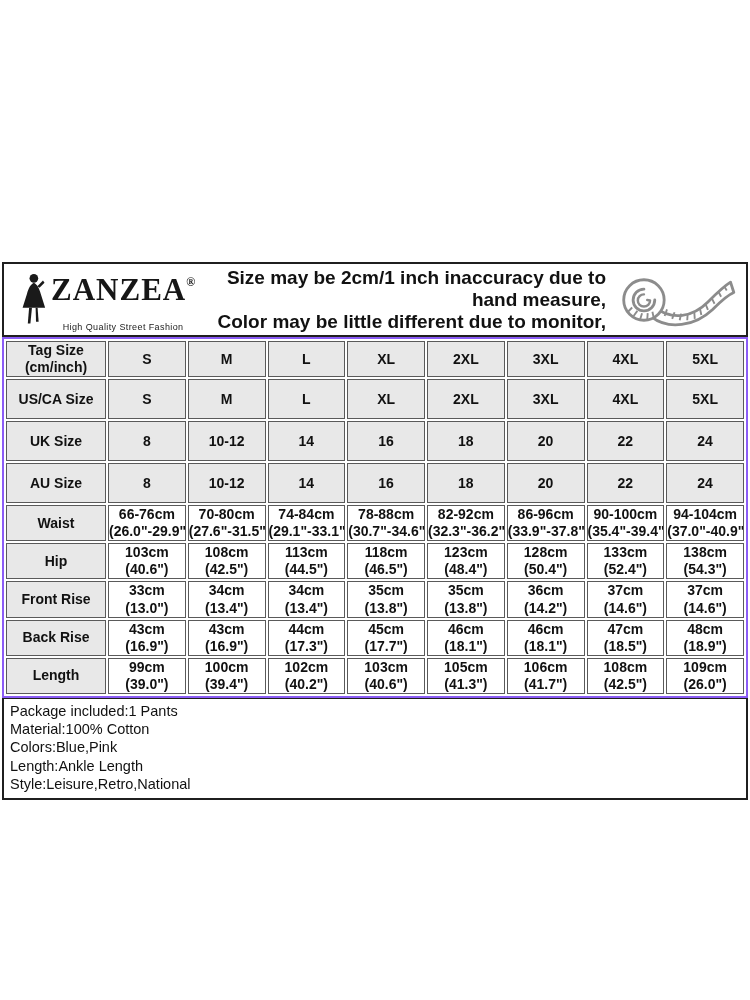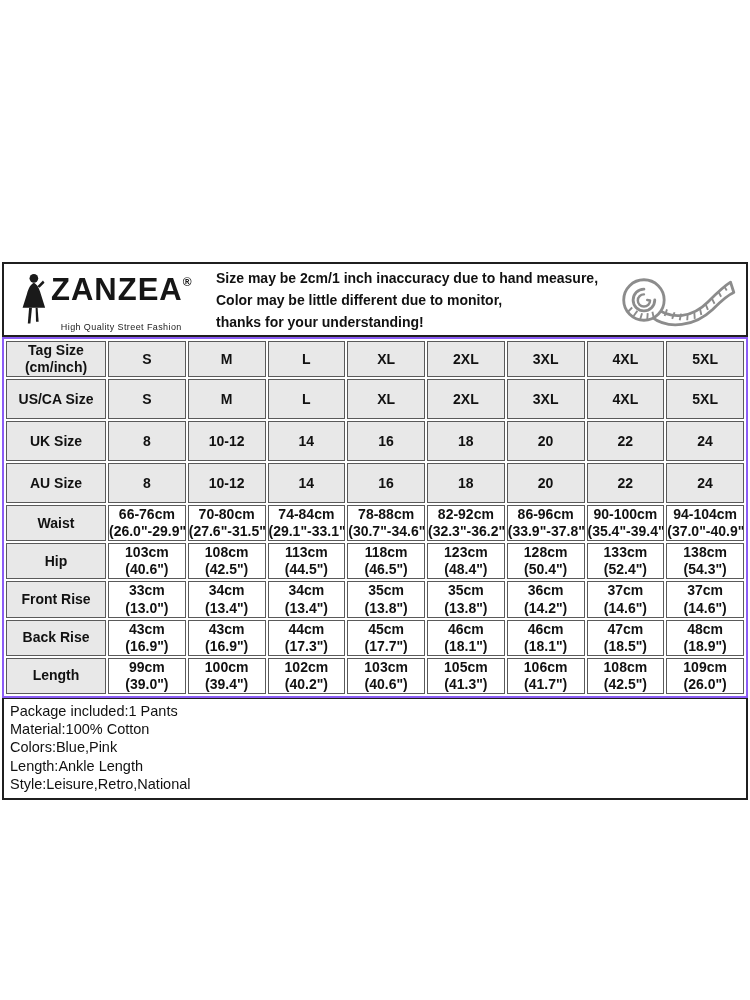--- a/index.html
+++ b/index.html
@@ -17,24 +17,24 @@
     border: 2px solid #1f1f1f;
     background: #ffffff;
     height: 75px;
     display: flex;
     align-items: center;
     padding: 0 8px 0 16px;
   }
   .logo { display: flex; align-items: center; gap: 5px; width: 192px; flex: none; }
   .logo-figure { width: 26px; height: 54px; flex: none; }
   .logo-textcol { display: flex; flex-direction: column; align-items: center; }
-  .brand-line { font-family: Liberation Sans, sans-serif; font-weight: bold; font-size: 31px; line-height: 30px; letter-spacing: 1px; color: #161616; white-space: nowrap; }
+  .brand-line { font-family: Liberation Serif, serif; font-weight: bold; font-size: 31px; line-height: 30px; letter-spacing: 1px; color: #161616; white-space: nowrap; }
   .brand-reg { font-size: 12px; vertical-align: 14px; letter-spacing: 0; }
   .tagline { font-size: 9px; letter-spacing: 0.4px; color: #222; margin-top: 17px; white-space: nowrap; }
-  .disclaimer { flex: 1; text-align: left; font-weight: bold; font-size: 14px; line-height: 22px; padding: 0 4px; }
+  .disclaimer { flex: 1; text-align: right; font-weight: bold; font-size: 19px; line-height: 22px; padding: 0 4px; }
   .tape { width: 126px; height: 64px; flex: none; margin-left: 2px; }
 
   
   table.size-table {
     width: 100%;
     table-layout: fixed;
     border-collapse: separate;
     border-spacing: 2px;
     border: 2px solid #8b5cf6;
     background: #ffffff;
@@ -84,21 +84,20 @@
         </g>
       </svg>
       <div class="logo-textcol">
         <div class="brand-line"><span>ZANZEA</span><span class="brand-reg">®</span></div>
         <div class="tagline">High Quality Street Fashion</div>
       </div>
     </div>
     <div class="disclaimer">
       <div>Size may be 2cm/1 inch inaccuracy due to hand measure,</div>
       <div>Color may be little different due to monitor,</div>
-      <div>thanks for your understanding!</div>
     </div>
     <svg class="tape" viewBox="0 0 130 68">
       <g fill="#ffffff" stroke="#8c8c8c" stroke-width="3" stroke-linecap="round" stroke-linejoin="round">
         <path d="M44 42 C 62 56, 84 52, 100 36 C 108 28, 116 20, 124 15 L 127.5 26 C 120 29, 112 37, 105 44 C 86 62, 58 66, 40 52 Z"></path>
       </g>
       <g stroke="#8c8c8c" stroke-width="2" fill="none">
         <path d="M54 51 l2.5 -7 M62 54 l2.5 -7 M70 55.5 l1.5 -7 M78 55.5 l0.5 -7 M86 54 l-0.5 -7 M93 50 l-1.5 -7 M100 44.5 l-2.5 -6 M107 38 l-3 -6 M114 30.5 l-3 -5.5 M120 24 l-3 -5"></path>
       </g>
       <g fill="#ffffff" stroke="#8c8c8c" stroke-width="3" stroke-linecap="round" stroke-linejoin="round">
         <circle cx="32" cy="34" r="21.5"></circle>

